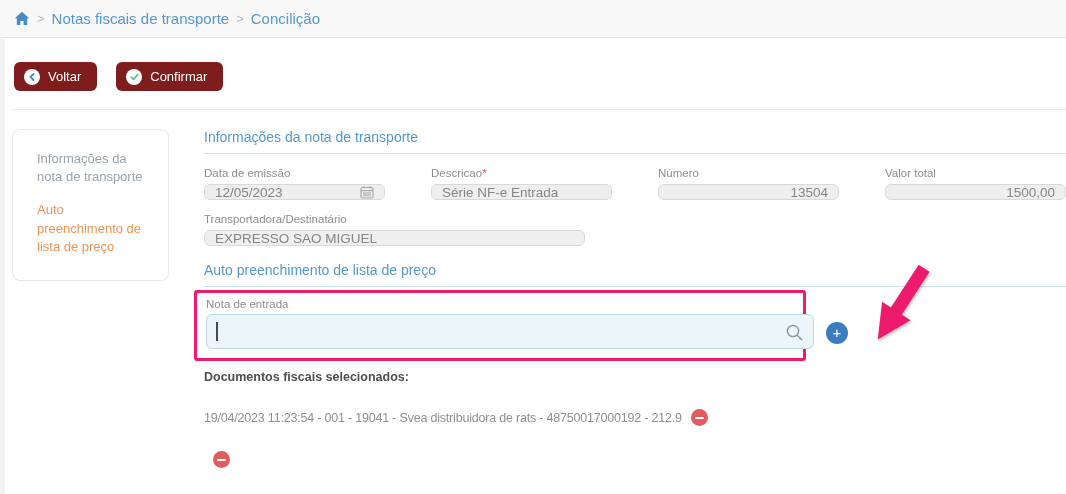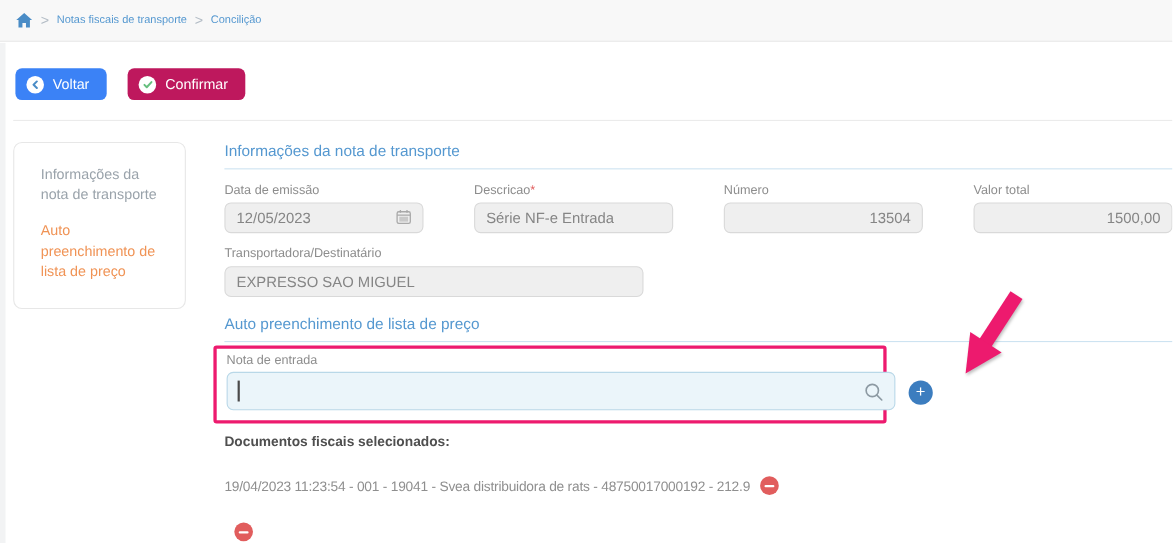--- a/index.html
+++ b/index.html
@@ -8,51 +8,51 @@
   .page { position:relative; width:1066px; height:494px; background:#fff; overflow:hidden; }
 
   
   .edge-strip { position:absolute; left:0; top:39px; bottom:0; width:5px; background:#f2f3f4; }
 
   
   .crumb-bar { height:38px; background:#f8f8f8; border-bottom:1px solid #e9e9e9;
                display:flex; align-items:center; padding:0 14px; }
   .crumb-bar .home { display:flex; align-items:center; cursor:pointer; }
   .crumb-sep { color:#b4bdc6; font-size:13px; margin:0 7px; }
-  .crumb-link { color:#5598d0; font-size:10px; cursor:pointer; }
+  .crumb-link { color:#5598d0; font-size:15px; cursor:pointer; }
 
   
   .toolbar { padding:24px 14px 18px 14px; display:flex; gap:19px; }
   .btn { display:flex; align-items:center; gap:8px; height:29px; padding:0 16px 0 10px;
          border:none; border-radius:6px; color:#fff; font-size:13px; font-family:inherit;
          cursor:pointer; }
-  .btn-back { background:#3b82f6; }
-  .btn-confirm { background:#be185d;text-align:right; }
+  .btn-back { background:#7f1d1d; }
+  .btn-confirm { background:#7f1d1d;text-align:right; }
   .circ { width:16px; height:16px; border-radius:50%; background:#fff; display:flex;
           align-items:center; justify-content:center; flex:none; }
 
   .divider { border:none; border-top:1px solid #ebebeb; margin:0 0 0 12px; }
 
   
   .content { display:flex; align-items:flex-start; padding-top:19px; }
   .sidebar { margin-left:12px; width:200px; border:1px solid #e7e7e7; border-radius:8px;
              background:#fff; padding:20px 22px 24px 24px; }
   .side-item { font-size:13px; line-height:1.4; cursor:pointer; }
   .side-item.default { color:#9aa3ab; }
   .side-item.active { color:#f09355; margin-top:15px; }
 
   .main { margin-left:35px; flex:1; padding-right:0; position:relative; }
 
   .sec-title { color:#5598d0; font-size:14px; padding-bottom:8px; border-bottom:1px solid #cde3f1; }
 
   .fields-row { display:grid; grid-template-columns:repeat(4,181px); column-gap:19px; margin-top:13px;gap:46px; }
   .f-label { color:#8d8d8d; font-size:11.5px; margin-bottom:5px; display:block; }
   .req { color:#e05b5b; }
-  .input-ro { height:28px; background:#efefef; border:1px solid #d9d9d9; border-radius:6px;
-              color:#858585; font-size:13.5px; display:flex; align-items:center; padding:0 10px; }
+  .input-ro { height:16px; background:#efefef; border:1px solid #d9d9d9; border-radius:6px;
+              color:#858585; font-size:13.5px; display:flex; align-items:flex-start; padding:0 10px; }
   .input-ro.right { justify-content:flex-end; }
   .input-ro .grow { flex:1; }
 
   .transp-wrap { margin-top:13px; width:381px; }
 
   .sec2 { margin-top:16px; }
 
   
   .nota-row { position:relative; margin-top:3px; }
   .hl-box { width:612px; margin-left:-10px; border:3.5px solid #ed1a6e; border-radius:3px;

